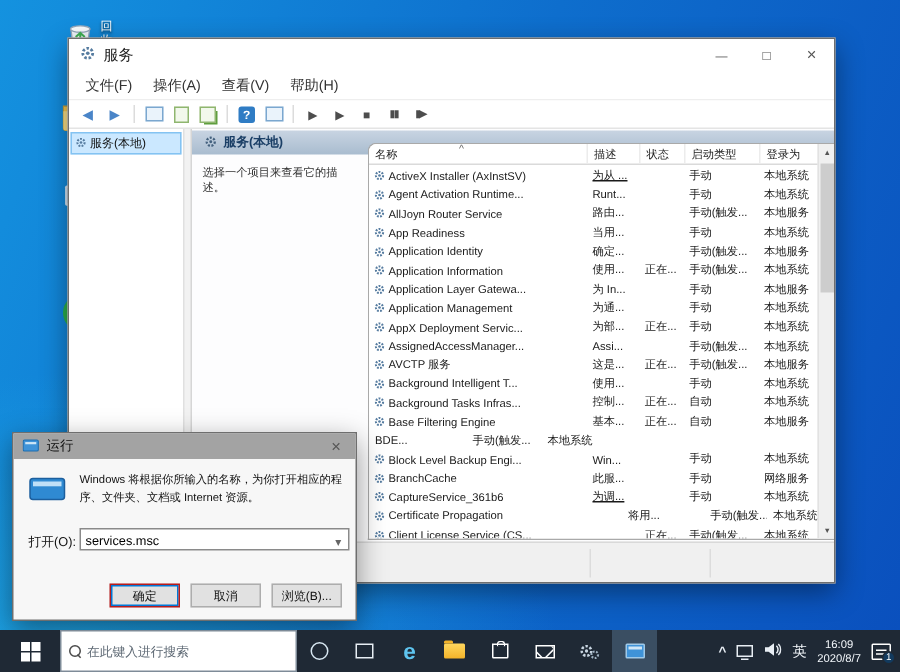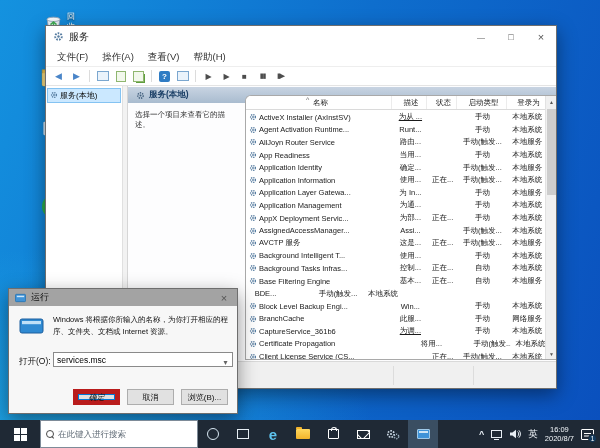--- a/index.html
+++ b/index.html
@@ -56,21 +56,21 @@
     background:#cbe8ff; border:1px solid #84c3f2; padding:1px 2px; }
   .splitter { position:absolute; left:76px; top:0; bottom:0; width:6px; background:#f2f2f2;
     border-left:1px solid #e0e0e0; border-right:1px solid #d6d6d6; }
   .mainpane { position:absolute; left:82px; top:0; right:0; bottom:0; background:#fdfdfe; }
   .band { position:absolute; left:0; top:1px; right:0; height:16px;
     background:linear-gradient(180deg,#c8d4e2,#a9bccf); display:flex; align-items:center;
     gap:4px; padding-left:8px; }
   .band .btext { font-size:8.5px; font-weight:bold; color:#1b3f66; }
   .hint { position:absolute; left:7px; top:24px; width:104px; font-size:7.5px; color:#333; }
   .listpanel { position:absolute; left:117px; top:9px; right:0; bottom:1px;
-    background:#fff; border:1px solid #a9a9a9; border-right:none; border-radius:6px 0 0 0; overflow:hidden;text-align:center; }
+    background:#fff; border:1px solid #a9a9a9; border-right:none; border-radius:6px 0 0 0; overflow:hidden; }
   .lheader { display:flex; height:14px; border-bottom:1px solid #dadada; background:#fff; }
   .hcell { font-size:7.5px; color:#222; padding:2px 0 0 4px; border-right:1px solid #ececec;
     white-space:nowrap; overflow:hidden; position:relative; }
   .sort::before { content:"^"; position:absolute; left:60px; top:0; color:#666; font-size:7px; }
   .lrows { position:absolute; top:15px; left:0; right:11px; bottom:0; overflow:hidden; }
   .lrow { display:flex; height:12.6px; align-items:center; }
   .rcell { font-size:7.5px; color:#1a1a1a; padding-left:4px; white-space:nowrap; overflow:hidden; }
   .rcell.c0 { display:flex; align-items:center; gap:2px; padding-left:3px; }
   .vscroll { position:absolute; top:0; right:0; bottom:0; width:11px; background:#f0f0f0;
     border-left:1px solid #e2e2e2; }
@@ -94,21 +94,21 @@
   .ropen-label { position:absolute; left:10px; top:67px; font-size:8.5px; color:#111; }
   .rcombo { position:absolute; left:44px; top:63px; width:180px; height:15px; background:#fff;
     border:1px solid #8a8a8a; display:flex; align-items:center; }
   .rcombo input { flex:1; border:none; outline:none; font-size:8.5px; padding-left:3px;
     font-family:"Liberation Sans","DejaVu Sans",sans-serif; color:#000; background:transparent; }
   .combo-arrow { width:13px; text-align:center; color:#666; }
   .combo-arrow::before{content:"▾"; font-size:8px;}
   .rbtns { position:absolute; right:9px; top:100px; display:flex; gap:7px; }
   .rbtn { width:47px; height:16px; background:#e1e1e1; border:1px solid #adadad; font-size:8px;
     color:#111; display:flex; align-items:center; justify-content:center; }
-  .rbtn.default { border:5px solid #b91c1c; box-shadow:0 0 0 1px #0078d7 inset;font-style:italic; }
+  .rbtn.default { border:1px solid #b91c1c; box-shadow:0 0 0 1px #0078d7 inset; }
 
   
   .taskbar { position:absolute; left:0; bottom:0; width:600px; height:28px; background:#1f2935;
     display:flex; align-items:stretch; z-index:50; }
   .tbtn { width:30px; display:flex; align-items:center; justify-content:center; }
   .start-logo { width:13px; height:13px;
     background:
       linear-gradient(#fff,#fff) 0 0/6px 6px no-repeat,
       linear-gradient(#fff,#fff) 7px 0/6px 6px no-repeat,
       linear-gradient(#fff,#fff) 0 7px/6px 6px no-repeat,

